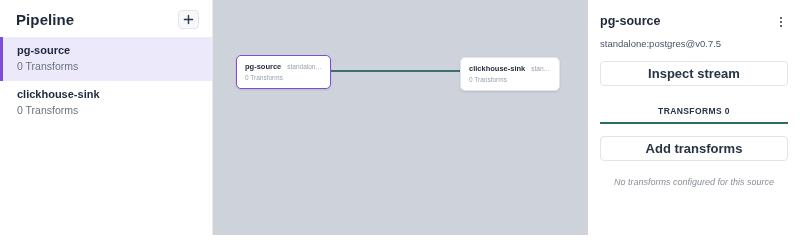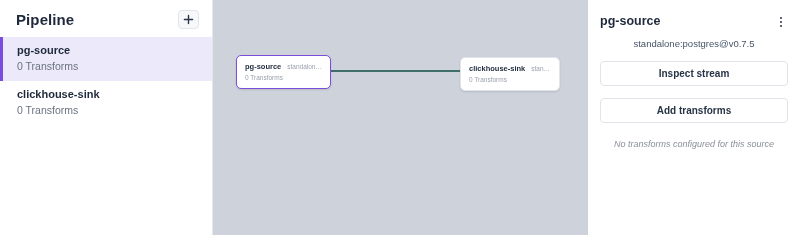--- a/index.html
+++ b/index.html
@@ -188,32 +188,31 @@
     display: block;
     width: 2px;
     height: 2px;
     background: #2b3648;
     border-radius: 50%;
   }
   .details-sub {
     font-size: 9.5px;
     color: #475569;
     margin-top: 8px;
-    text-align: center;
   }
   .panel-btn {
     margin-top: 12px;
     height: 25px;
     border: 1px solid #e2e4e9;
     border-radius: 4px;
     background: #ffffff;
     display: flex;
     align-items: center;
     justify-content: center;
-    font-size: 10px;
+    font-size: 13px;
     font-weight: bold;
     color: #263445;
     cursor: pointer;
     box-sizing: border-box;
     font-family: "Liberation Sans", sans-serif;
     width: 100%;
   }
   .transforms-head {
     margin-top: 20px;
     text-align: center;
@@ -288,19 +287,20 @@
         <i></i>
         <i></i>
         <i></i>
       </div>
     </div>
 
     <div class="details-sub">standalone:postgres@v0.7.5</div>
 
     <button class="panel-btn">Inspect stream</button>
 
+    <div class="transforms-head">TRANSFORMS 0</div>
 
     <button class="panel-btn">Add transforms</button>
 
     <div class="empty-note">No transforms configured for this source</div>
   </div>
 
 </div>
 
 </body></html>

